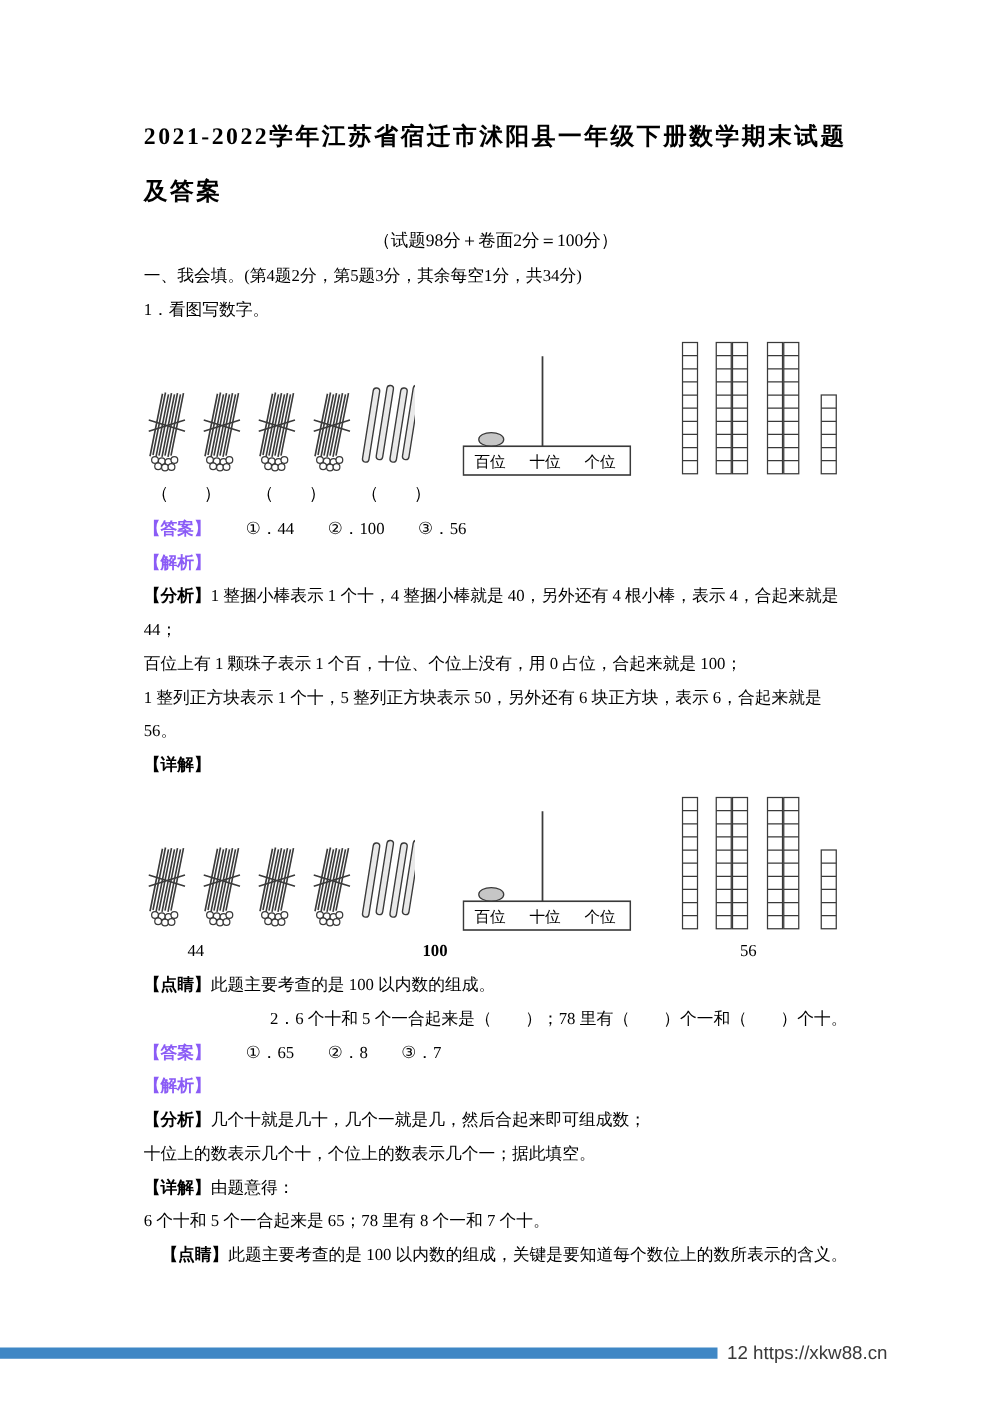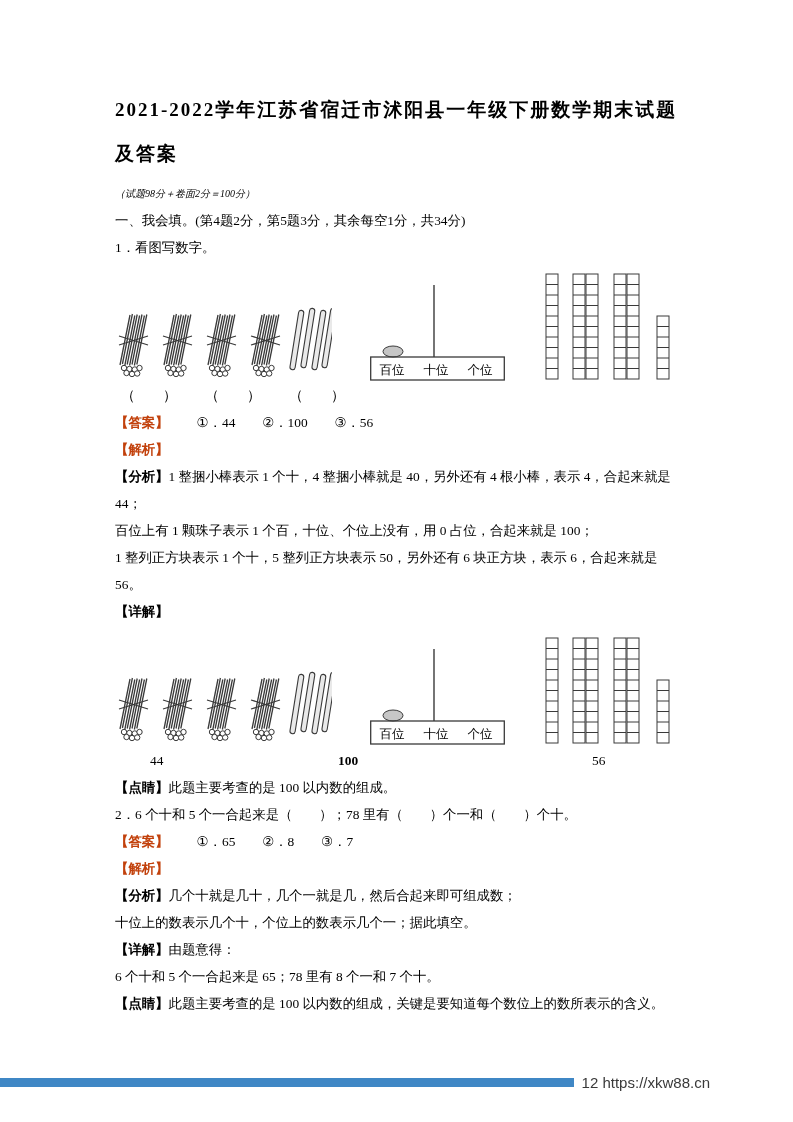--- a/index.html
+++ b/index.html
@@ -5,24 +5,24 @@
   * { margin:0; padding:0; box-sizing:border-box; }
   html,body { background:#ffffff; }
   body {
     width:793px; height:1122px; position:relative; overflow:hidden;
     font-family:"Liberation Serif","DejaVu Serif",serif; color:#000;
   }
   .page { position:relative; width:793px; height:1122px; }
   .content { padding:88px 115px 0 115px; }
 
   .title { font-size:19px; font-weight:bold; line-height:44px; letter-spacing:2px; }
-  .subtitle { text-align:left; font-size:10px; line-height:27px; margin-top:4px;font-style:italic; }
+  .subtitle { text-align:center; font-size:14px; line-height:27px; margin-top:4px; }
   .para { font-size:13.4px; line-height:27px; }
-  .nowrap { white-space:nowrap; }
-  .blue { color:#c2410c; font-weight:bold;margin-top:19px; }
+  .nowrap { white-space:nowrap;text-align:right; }
+  .blue { color:#8b5cf6; font-weight:bold;margin-top:19px; }
   .blabel { font-weight:bold; }
   .answer-vals { margin-left:28px; }
 
   .figure-row { display:flex; align-items:flex-end; height:116px; margin:5px 0 1px 2px; }
   .counter-svg { margin-left:38px; }
   .blocks-svg { margin-left:40px; }
   svg text { font-family:"Liberation Serif","DejaVu Serif",serif; fill:#000; }
 
   .blanks { font-size:14px; line-height:26px; padding-left:6px; }
   .fig-ans { position:relative; height:27px; font-size:13.4px; line-height:27px; }

